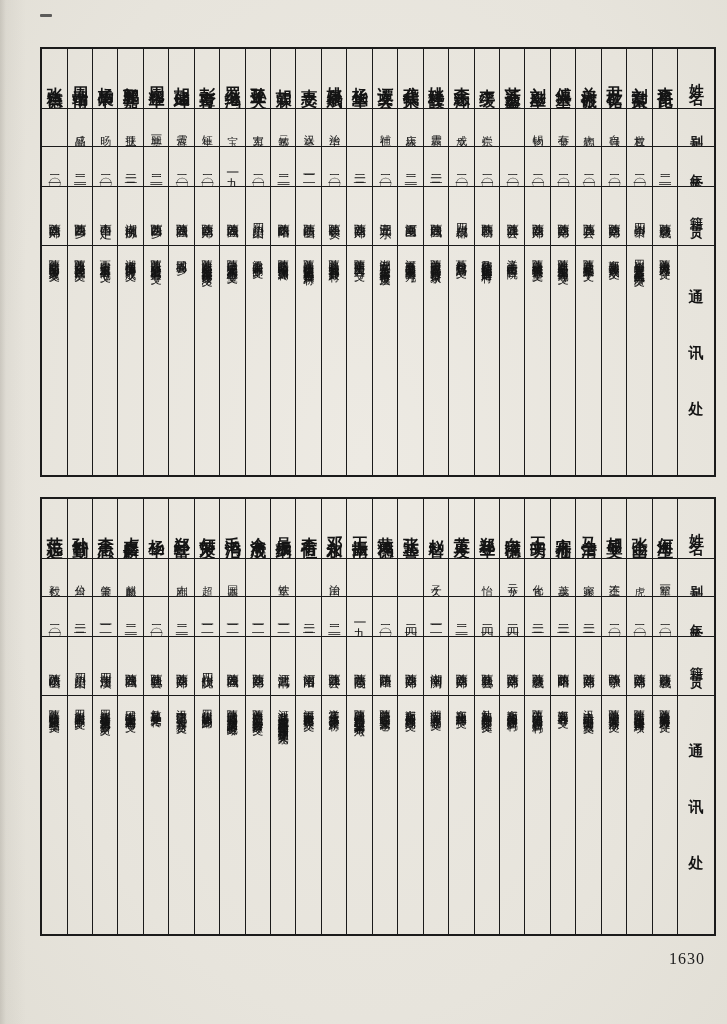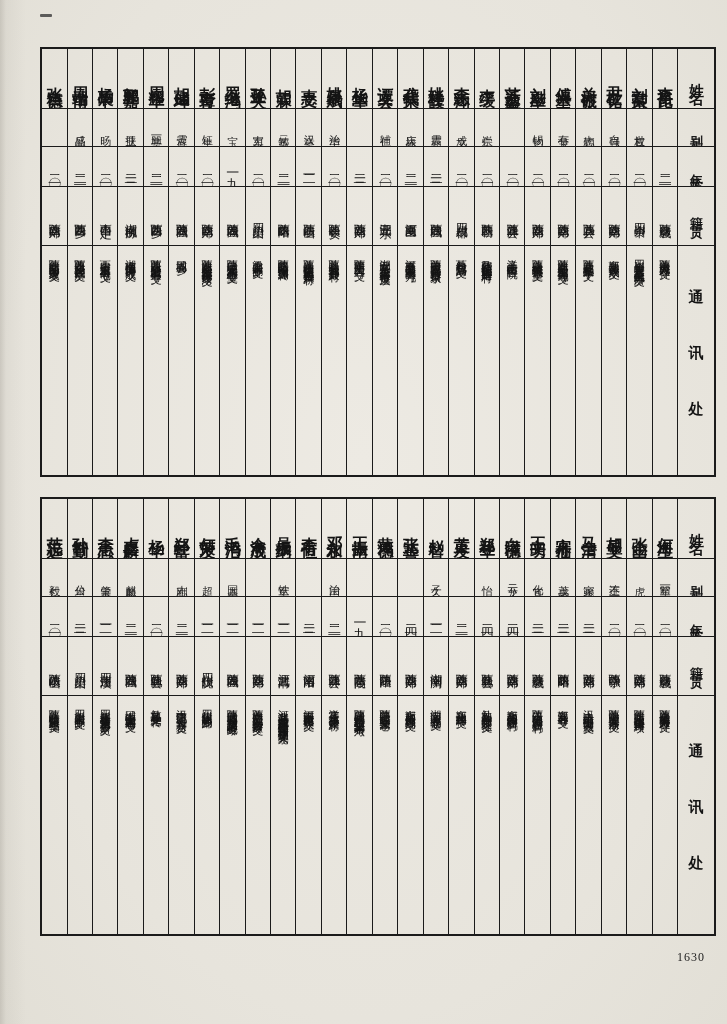--- a/index.html
+++ b/index.html
@@ -69,21 +69,21 @@
   .cell-addr .vtext{font-size:11px;line-height:12px;letter-spacing:1px;text-align:start;padding-top:5px;}
   
   .col--header .vtext{font-weight:700;}
   .col--header .cell-name .vtext{font-size:15px;letter-spacing:8px;}
   .col--header .cell-alias .vtext{font-size:13px;letter-spacing:3px;}
   .col--header .cell-age .vtext{font-size:13px;letter-spacing:3px;}
   .col--header .cell-origin .vtext{font-size:13px;letter-spacing:9px;}
   .col--header .cell-addr .vtext{font-size:15px;letter-spacing:56px;text-align:center;padding-top:0;}
   .page-number{
     position:absolute;right:22px;top:950px;
-    font-size:12px;letter-spacing:1px;color:#1c1c1c;
+    font-size:16px;letter-spacing:1px;color:#1c1c1c;
     font-family:"Liberation Serif","DejaVu Serif",serif;
   }
 </style>
 </head>
 <body>
 
 <div class="page">
   <div class="artifact-mark"></div>
 
   <div class="ctable ctable--top">

